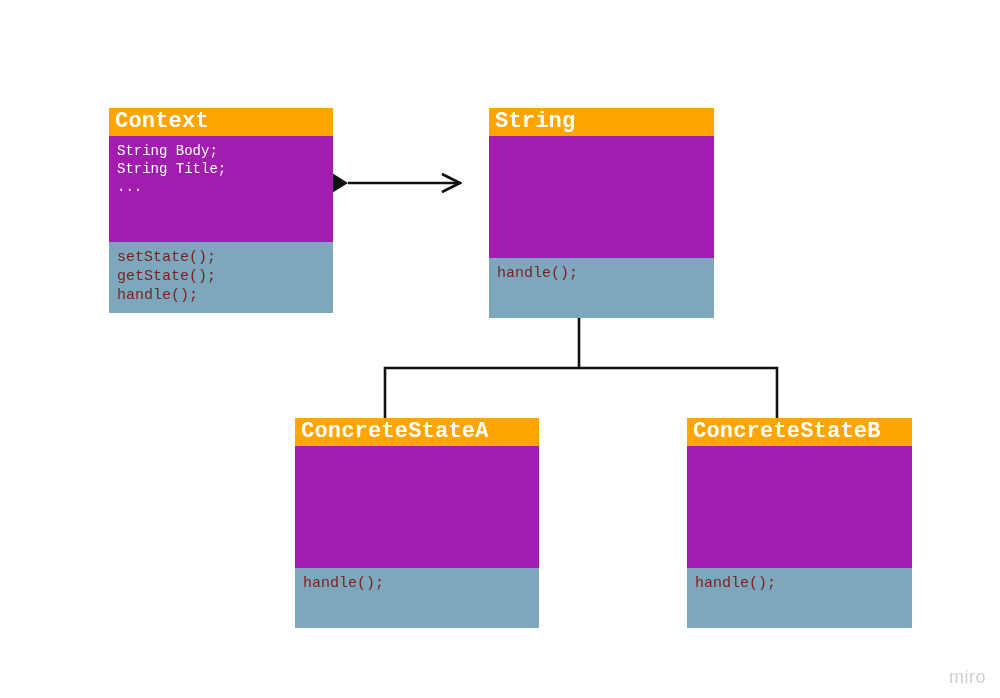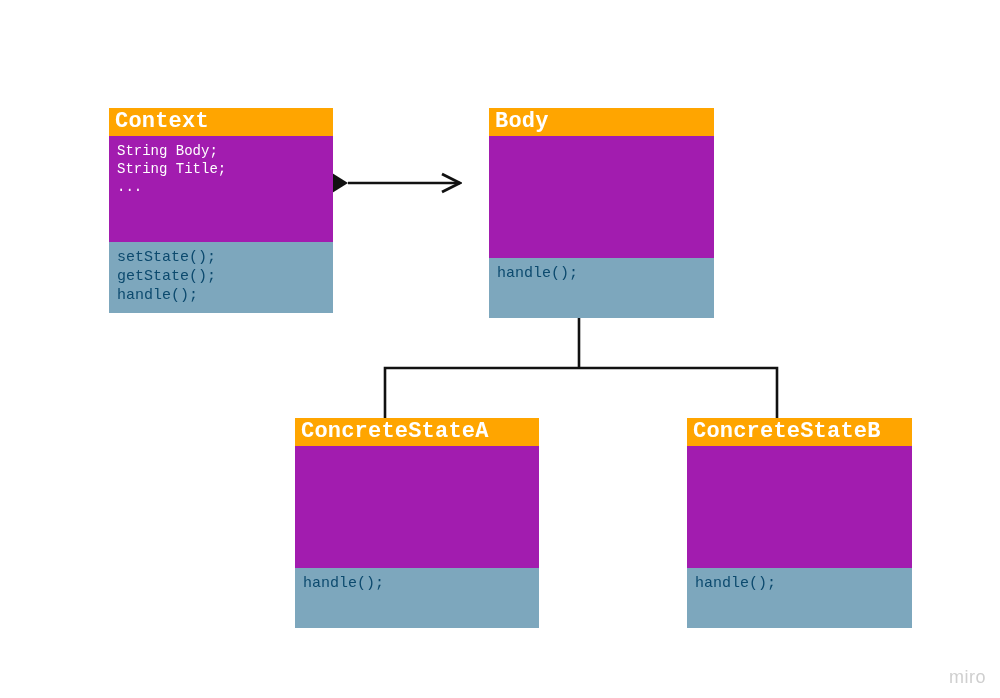--- a/index.html
+++ b/index.html
@@ -46,21 +46,21 @@
     background: #a21caf;
     color: #ffffff;
     font-size: 14px;
     line-height: 18px;
     padding: 6px 8px 8px 8px;
     flex: 1 1 auto;
     white-space: pre;
   }
   .uml-methods {
     background: #7da7bd;
-    color: #0c4a6e;
+    color: #7f1d1d;
     font-size: 15px;
     line-height: 19px;
     padding: 6px 8px 8px 8px;
     white-space: pre;
   }
 
   
   .box-context { left: 86px; top: 108px; width: 224px; }
   .box-context .uml-body   { height: 92px; }
 
@@ -121,21 +121,21 @@
     <div class="uml-title">Context</div>
     <div class="uml-body">String Body;
 String Title;
 ...</div>
     <div class="uml-methods">setState();
 getState();
 handle();</div>
   </div>
 
   <div class="uml-box box-state">
-    <div class="uml-title">Body</div>
+    <div class="uml-title">String</div>
     <div class="uml-body"></div>
     <div class="uml-methods">handle();</div>
   </div>
 
   <div class="uml-box box-cstateA">
     <div class="uml-title">ConcreteStateA</div>
     <div class="uml-body"></div>
     <div class="uml-methods">handle();</div>
   </div>
 

